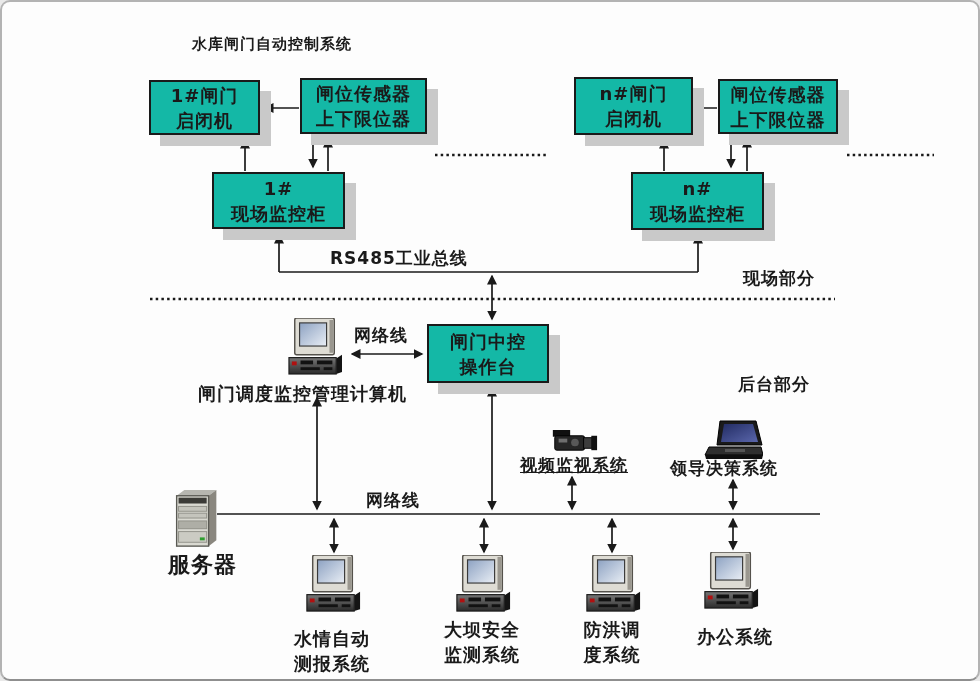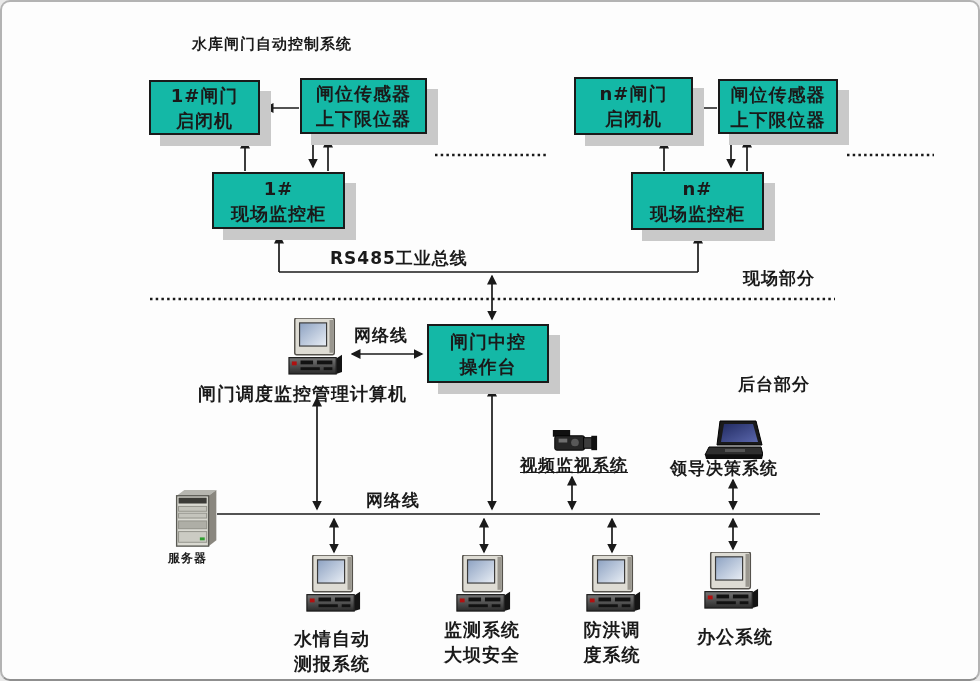--- a/index.html
+++ b/index.html
@@ -189,37 +189,37 @@
   <div class="lbl" style="left:518px;top:452px;text-decoration:underline;">视频监视系统</div>
 
   <svg class="icon" style="left:701px;top:418px;" width="60" height="42">
       <use href="#sym-laptop"></use>
     </svg>
   <div class="lbl" style="left:668px;top:455px;">领导决策系统</div>
 
   <svg class="icon" style="left:171px;top:486px;" width="46" height="62">
       <use href="#sym-server"></use>
     </svg>
-  <div class="lbl" style="left:166px;top:548px;font-size:12px;">服务器</div>
+  <div class="lbl" style="left:166px;top:548px;font-size:22px;">服务器</div>
   <div class="lbl" style="left:364px;top:487px;">网络线</div>
 
   <svg class="icon" style="left:303px;top:553px;" width="56" height="58">
       <use href="#sym-pc"></use>
     </svg>
   <div class="lbl lbl2" style="left:270px;top:615px;width:120px;font-size:18px;margin-top:9px;">
     <span style="display:block;">水情自动</span>
     <span style="display:block;">测报系统</span>
   </div>
 
   <svg class="icon" style="left:453px;top:553px;" width="56" height="58">
       <use href="#sym-pc"></use>
     </svg>
   <div class="lbl lbl2" style="left:420px;top:615px;width:120px;font-size:18px;">
+    <span style="display:block;">大坝安全</span>
     <span style="display:block;">监测系统</span>
-    <span style="display:block;">大坝安全</span>
   </div>
 
   <svg class="icon" style="left:583px;top:553px;" width="56" height="58">
       <use href="#sym-pc"></use>
     </svg>
   <div class="lbl lbl2" style="left:553px;top:615px;width:114px;font-size:18px;">
     <span style="display:block;">防洪调</span>
     <span style="display:block;">度系统</span>
   </div>
 

